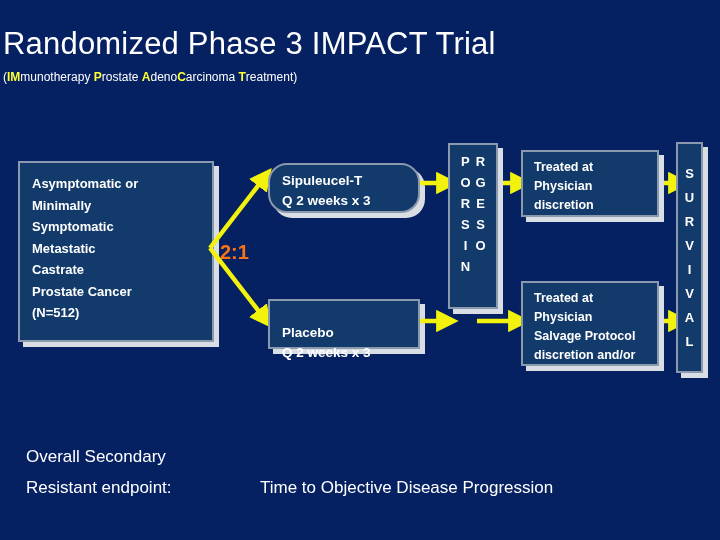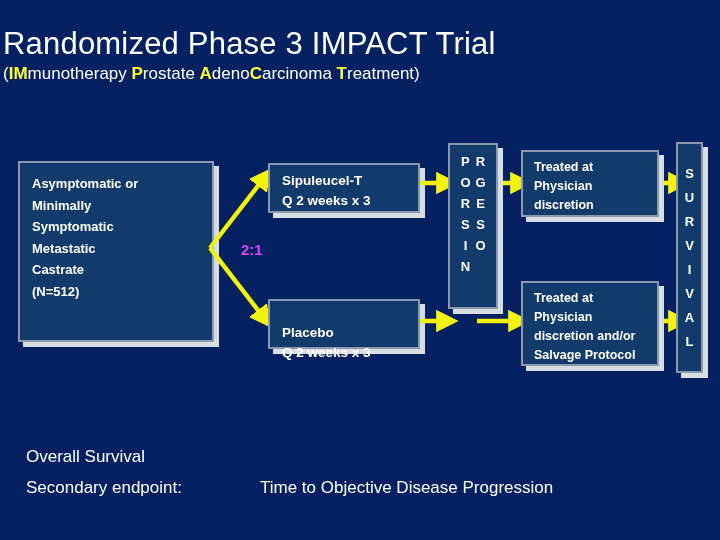--- a/index.html
+++ b/index.html
@@ -25,22 +25,22 @@
   }
   #slide-title {
     margin-top: 28px;
     font-size: 31px;
     font-weight: 400;
     color: #ffffff;
     letter-spacing: 0.2px;
     line-height: 1.05;
   }
   #slide-subtitle {
-    margin-top: 4px;
-    font-size: 17px;
+    margin-top: 10px;
+    font-size: 12px;
     font-weight: 400;
     color: #ffffff;
     line-height: 1.1;
   }
   #slide-subtitle .hl {
     color: #ffff33;
     font-weight: bold;
   }
 
   
@@ -70,20 +70,21 @@
 
   
   #arm-sipuleucel-box {
     left: 268px;
     top: 163px;
     width: 152px;
     height: 50px;
     padding: 6px 0 0 12px;
     font-size: 13.5px;
     line-height: 20px;
+    border-radius: 19px;
   }
   #arm-placebo-box {
     left: 268px;
     top: 299px;
     width: 152px;
     height: 50px;
     padding: 22px 0 0 12px;
     font-size: 13.5px;
     line-height: 20px;
   }
@@ -150,24 +151,24 @@
   #randomization-arrows { left: 208px; top: 170px; }
   #arrow-sip-to-prog    { left: 420px; top: 178px; }
   #arrow-pbo-to-prog    { left: 420px; top: 316px; }
   #arrow-prog-to-upper  { left: 498px; top: 178px; }
   #arrow-prog-to-lower  { left: 420px; top: 316px; }
   #arrow-upper-to-surv  { left: 664px; top: 178px; }
   #arrow-lower-to-surv  { left: 664px; top: 316px; }
 
   #ratio-label {
     position: absolute;
-    left: 241px;
+    left: 220px;
     top: 241px;
-    color: #d946ef;
-    font-size: 15px;
+    color: #f97316;
+    font-size: 20px;
     font-weight: bold;
   }
 
   
   #endpoints {
     position: absolute;
     left: 26px;
     top: 441px;
     color: #ffffff;
     font-size: 17px;
@@ -186,20 +187,21 @@
   <div id="slide-title">Randomized Phase 3 IMPACT Trial</div>
   <div id="slide-subtitle">(<span class="hl">IM</span>munotherapy <span class="hl">P</span>rostate <span class="hl">A</span>deno<span class="hl">C</span>arcinoma <span class="hl">T</span>reatment)</div>
 </div>
 
 <div class="box" id="population-box">
     <div class="line">Asymptomatic or</div>
     <div class="line">Minimally</div>
     <div class="line">Symptomatic</div>
     <div class="line">Metastatic</div>
     <div class="line">Castrate</div>
+    <div class="line">Prostate Cancer</div>
     <div class="line">(N=512)</div>
   </div>
 
 <svg class="arrow-svg" id="randomization-arrows" width="70" height="160">
   <defs>
     <marker id="ah" markerWidth="5" markerHeight="5" refX="2.2" refY="2.5" orient="auto">
       <path d="M0,0 L5,2.5 L0,5 z" fill="#f2f20d"></path>
     </marker>
   </defs>
   <path d="M2,78 L56,8" stroke="#f2f20d" stroke-width="4.5" fill="none" marker-end="url(#ah)"></path>
@@ -254,36 +256,36 @@
 </div>
 
 <div class="box" id="treatment-upper-box">
     <div class="line">Treated at</div>
     <div class="line">Physician</div>
     <div class="line">discretion</div>
   </div>
 <div class="box" id="treatment-lower-box">
     <div class="line">Treated at</div>
     <div class="line">Physician</div>
+    <div class="line">Salvage Protocol</div>
     <div class="line">discretion and/or</div>
-    <div class="line">Salvage Protocol</div>
   </div>
 
 <div class="box" id="survival-box">
     <div>S</div>
     <div>U</div>
     <div>R</div>
     <div>V</div>
     <div>I</div>
     <div>V</div>
     <div>A</div>
     <div>L</div>
   </div>
 
 <div id="endpoints">
     <div class="row">
-      <div class="value">Overall Survival</div>
+      <div class="value">Overall Secondary</div>
     </div>
     <div class="row">
-      <div class="label">Secondary endpoint:</div>
+      <div class="label">Resistant endpoint:</div>
       <div class="value">Time to Objective Disease Progression</div>
     </div>
   </div>
 
 </body></html>

